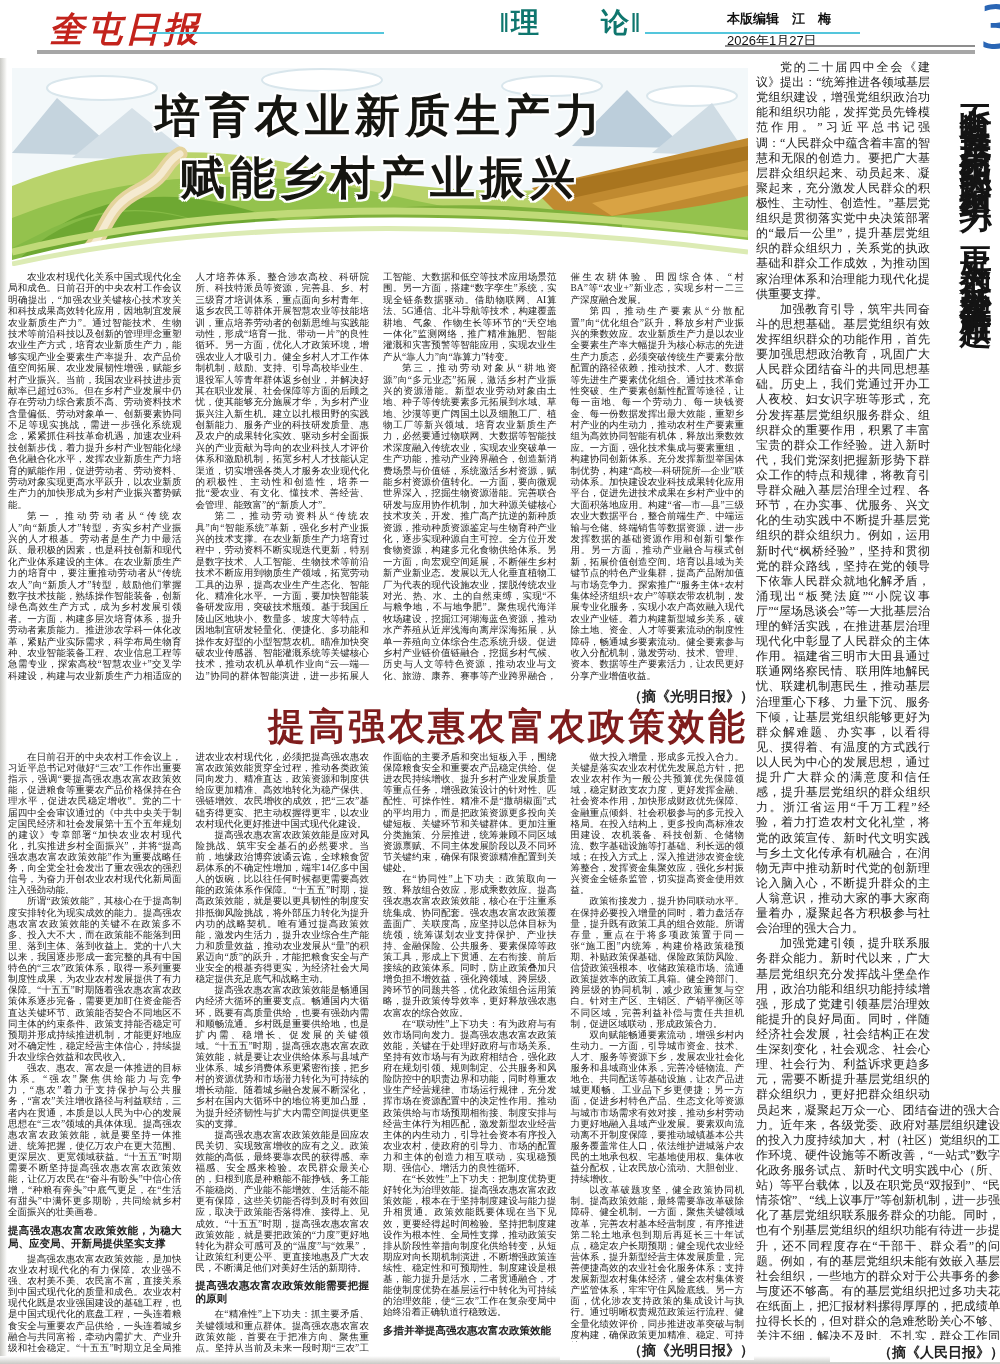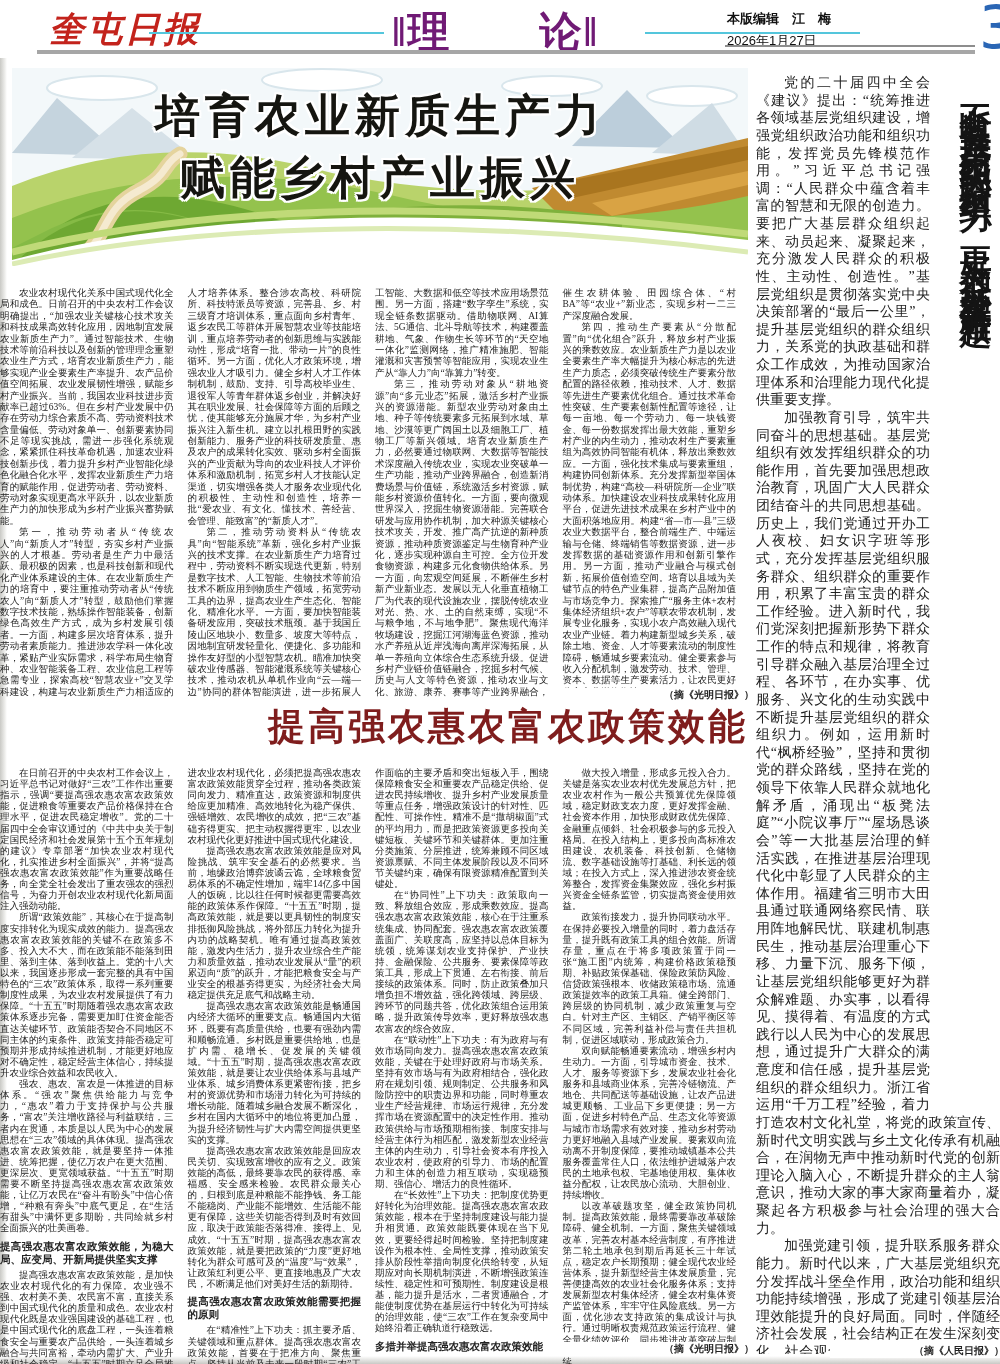--- a/index.html
+++ b/index.html
@@ -6,58 +6,58 @@
   body{width:1000px;height:1364px;position:relative;overflow:hidden;
        font-family:"Liberation Serif","DejaVu Serif",serif;color:#222;}
   .edge-left{position:absolute;left:0;top:58px;width:7px;height:1306px;
     background:linear-gradient(90deg,#c9c9c5,#eeeeec 70%,#fff);}
   .edge-bottom{position:absolute;left:0;top:1356px;width:1000px;height:8px;
     background:linear-gradient(180deg,#fff,#c9c9c5);}
   
   .header{position:absolute;left:0;top:0;width:1000px;height:58px;margin-left:37px;}
   .masthead{position:absolute;left:12px;top:6px;font-size:35px;font-weight:bold;
     font-style:italic;color:#c3231c;letter-spacing:3px;font-family:"DejaVu Serif",serif;}
-  .section-title{position:absolute;left:355px;top:4px;width:250px;text-align:left;
-    font-size:42px;font-weight:bold;color:#701a75;letter-spacing:2px;}
+  .section-title{position:absolute;left:355px;top:4px;width:250px;text-align:right;
+    font-size:28px;font-weight:bold;color:#0f766e;letter-spacing:2px;}
   .cyan-line{position:absolute;height:2px;background:#54c6dc;top:32px;}
   .cyan-left{left:112px;width:235px;} .cyan-right{left:608px;width:215px;}
   .editor-block{position:absolute;left:690px;top:10px;width:248px;}
   .editor-line{font-size:13px;font-weight:bold;color:#111;
     font-family:"Liberation Sans","DejaVu Sans",sans-serif;}
   .date-line{font-size:13px;color:#111;margin-top:4px;
     font-family:Liberation Sans, sans-serif;}
   .editor-rule{position:absolute;left:688px;top:45px;width:250px;height:2px;background:#8d8d8d;}
   .page-number{position:absolute;left:942px;top:-6px;font-size:58px;color:#2a66b5;
     font-family:"DejaVu Sans",sans-serif;font-weight:normal;}
   .gray-bar{position:absolute;left:0;top:50px;width:938px;height:4px;background:#a6a6a6;}
   
   .banner{position:absolute;left:12px;top:68px;width:736px;height:198px;overflow:hidden;}
   .banner svg{position:absolute;left:0;top:0;}
   .banner-title{position:absolute;left:0;width:736px;text-align:center;
     font-weight:bold;color:#151510;font-size:45px;letter-spacing:5px;
     text-shadow:-2px -2px 0 #fff,2px -2px 0 #fff,-2px 2px 0 #fff,2px 2px 0 #fff,
                 0 -2px 0 #fff,0 2px 0 #fff,-2px 0 0 #fff,2px 0 0 #fff;}
   .bt1{top:18px;} .bt2{top:80px;}
   
-  .body-cols{position:absolute;left:0;width:736px;overflow:hidden;
-    column-gap:14px;text-align:justify;margin-top:16px;}
+  .body-cols{position:absolute;left:8px;width:736px;overflow:hidden;
+    column-gap:14px;text-align:justify;}
   .a1-body{top:272px;height:430px;column-count:4;font-size:9.5px;line-height:1.2;}
   .a2-headline{position:absolute;left:12px;top:702px;width:736px;text-align:right;
     font-size:37px;font-weight:bold;color:#7f1d1d;letter-spacing:3px;}
   .a2-body{top:752px;height:602px;column-count:4;font-size:9.5px;line-height:1.17;}
   .para{margin:0;text-indent:2em;}
   .subhead{font-weight:bold;font-size:10.5px;margin:5px 0 4px 0;text-indent:0;
     font-family:"Liberation Sans","DejaVu Sans",sans-serif;line-height:1.25;}
-  .attribution{position:absolute;font-size:10px;font-weight:bold;background:#fff;
+  .attribution{position:absolute;font-size:14px;font-weight:bold;background:#fff;
     padding-left:6px;}
   .a1-attr{left:560px;top:688px;width:188px;text-align:right;}
   .a2-attr{left:560px;top:1342px;width:188px;text-align:right;}
   
-  .right-article{position:absolute;left:756px;top:74px;width:244px;height:1280px;
-    overflow:hidden;text-align:justify;font-size:14px;line-height:1.26;}
+  .right-article{position:absolute;left:756px;top:60px;width:244px;height:1280px;
+    overflow:hidden;text-align:justify;font-size:12px;line-height:1.26;}
   .vh-spacer{float:right;width:70px;height:1036px;}
   .vertical-headline{position:absolute;left:930px;top:78px;height:1036px;width:68px;
     writing-mode:vertical-rl;text-orientation:upright;font-size:32px;font-weight:bold;
     color:#141414;letter-spacing:7px;text-align:left;}
   .ra-attr{left:830px;top:1344px;width:168px;text-align:right;}
 </style>
 </head>
 <body>
 
 <div class="header">

